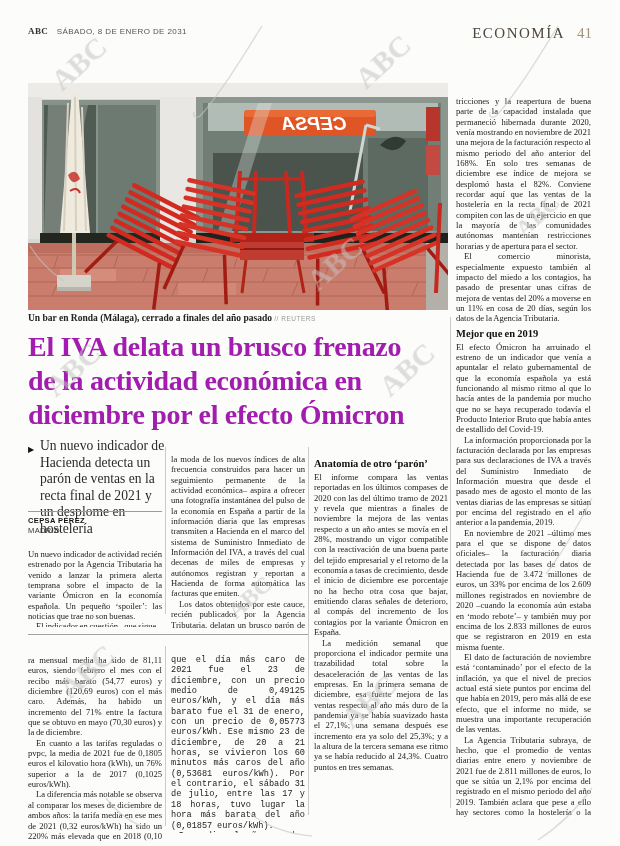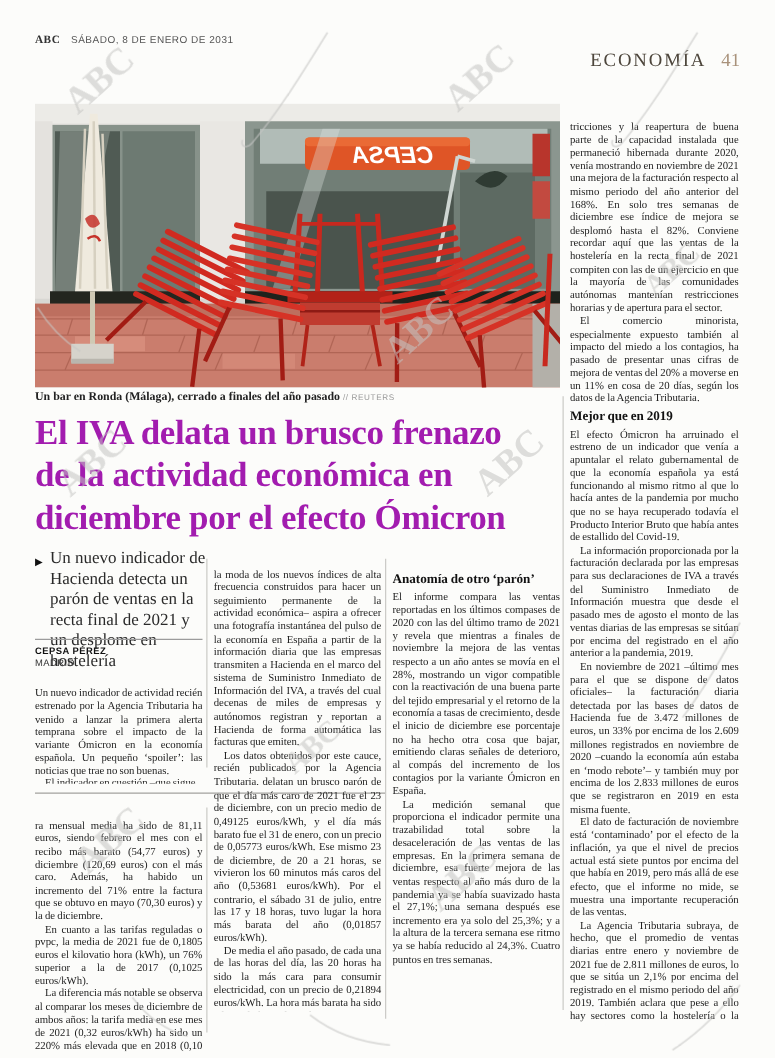--- a/index.html
+++ b/index.html
@@ -7,21 +7,21 @@
     width:620px;height:846px;position:relative;overflow:hidden;
     background:#fcfcfa;
     font-family:"Liberation Serif","DejaVu Serif",serif;
     color:#1d1d1d;
   }
   
   .pg-header{position:absolute;left:28px;right:28px;top:24px;height:16px;}
   .hdr-left{position:absolute;left:0;top:2px;font-size:8px;color:#555;
     font-family:"Liberation Sans","DejaVu Sans",sans-serif;letter-spacing:.4px;}
   .hdr-brand{font-family:"Liberation Serif",serif;font-weight:bold;color:#333;margin-right:6px;font-size:9px;}
-  .hdr-right{position:absolute;right:0;top:16px;text-align:left;}
+  .hdr-right{position:absolute;right:0;top:0;text-align:left;}
   .hdr-section{font-size:15px;letter-spacing:1.5px;color:#4d463c;font-weight:normal;}
   .hdr-pagenum{font-size:15px;color:#a8917a;margin-left:8px;}
   
   .photo-wrap{position:absolute;left:28px;top:83px;width:420px;height:227px;}
   .caption{position:absolute;left:28px;top:313px;width:420px;font-size:9.5px;font-weight:bold;color:#222;}
   .caption .credit{font-weight:normal;font-size:6.5px;color:#999;
     font-family:"Liberation Sans","DejaVu Sans",sans-serif;letter-spacing:.5px;}
   
   .headline{position:absolute;left:28px;top:330px;width:440px;
     font-weight:bold;font-size:28px;line-height:34px;letter-spacing:-.3px;color:#a21caf;}
@@ -40,21 +40,21 @@
   .col{position:absolute;text-align:justify;font-size:8.6px;line-height:10.35px;
     color:#1c1c1c;overflow:hidden;word-spacing:-.4px;margin-top:11px;}
   .col p{margin:0;}
   .col p.ind{text-indent:8px;}
   .subhead{font-weight:bold;font-size:10.5px;line-height:12px;margin:4px 0 2px;color:#111;text-align:left;}
   .c1{left:28px;top:538px;width:134px;height:78px;}
   .c2{left:171px;top:443px;width:134px;height:174px;}
   .c3{left:314px;top:443px;width:134px;height:372px;}
   .c4{left:456px;top:85px;width:135px;height:722px;}
   .s1{left:28px;top:644px;width:134px;height:186px;}
-  .s2{left:171px;top:620px;width:134px;height:178px;}
+  .s2{left:171px;top:644px;width:134px;height:178px;font-family:Liberation Mono, monospace;}
   
   .vrule{position:absolute;width:1px;background:#cccbc8;}
   .vr1a{left:165px;top:447px;height:167px;}
   .vr1b{left:165px;top:646px;height:180px;}
   .vr2{left:308px;top:447px;height:368px;}
   .vr3{left:450px;top:317px;height:491px;}
   .hdivider{position:absolute;left:28px;top:634px;width:280px;height:1px;background:#a2a19e;}
   
   .wm{position:absolute;left:0;top:0;width:620px;height:846px;pointer-events:none;z-index:30;}
 </style>

